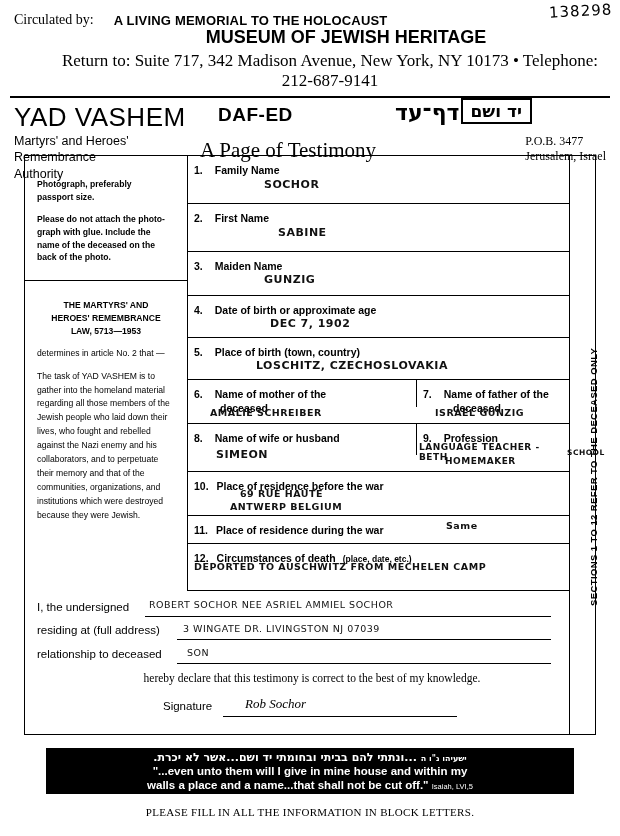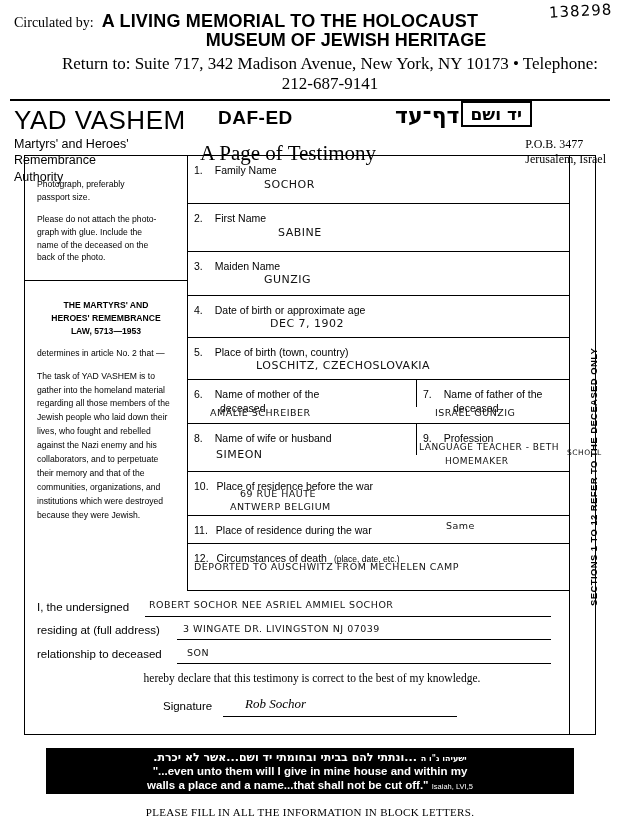--- a/index.html
+++ b/index.html
@@ -29,27 +29,27 @@
     position:absolute;right:8px;top:2px;
     font-family:"DejaVu Sans", sans-serif;
     font-size:15px;
     letter-spacing:1px;
     transform:rotate(-3deg);
   }
 
   
   .header{position:relative;padding:12px 14px 0 14px;}
   .circ-line{
-    display:flex;align-items:flex-end;gap:8px;
+    display:flex;align-items:flex-end;gap:20px;
   }
   .circ-label{font-size:14px;}
   .circ-title{
     font-family:"Liberation Sans", sans-serif;
     font-weight:bold;
-    font-size:18px;
+    font-size:13px;
     letter-spacing:0.2px;
     line-height:1.05;
   }
   .circ-title2{
     font-family:"Liberation Sans", sans-serif;
     font-weight:bold;
     font-size:18px;
     text-align:center;
     margin-left:72px;
     line-height:1.1;
@@ -132,39 +132,40 @@
     border-right:1.5px solid #000;
     box-sizing:border-box;
     height:435px;
   }
   .photobox{
     height:125px;border-bottom:1.5px solid #000;
     box-sizing:border-box;padding:22px 12px 0 12px;
     font-family:"Liberation Sans", sans-serif;
     font-size:8.6px;line-height:1.5;
   }
-  .photobox .b{font-weight:normal;}
+  .photobox .b{font-weight:bold;}
   .lawbox{
     padding:18px 12px 0 12px;
     font-family:"Liberation Sans", sans-serif;
     font-size:8.6px;line-height:1.62;
     height:310px;box-sizing:border-box;
   }
   .lawbox .hd{font-weight:bold;text-align:center;line-height:1.5;}
   .lawbox p{margin:0;}
   .lawbox .p2{margin-top:9px;}
 
   .rightcol{
     position:absolute;left:163px;top:0;right:26px;height:435px;
   }
   .frow{
     border-bottom:1.5px solid #000;
     box-sizing:border-box;
     position:relative;
     padding:4px 0 0 6px;
+    font-weight:bold;
   }
   .lbl{
     font-family:"Liberation Sans", sans-serif;
     font-size:10.5px;
   }
   .ans{position:absolute;}
   .half{
     position:absolute;top:0;bottom:16px;
   }
   .vdiv{border-left:1.5px solid #000;box-sizing:border-box;}

